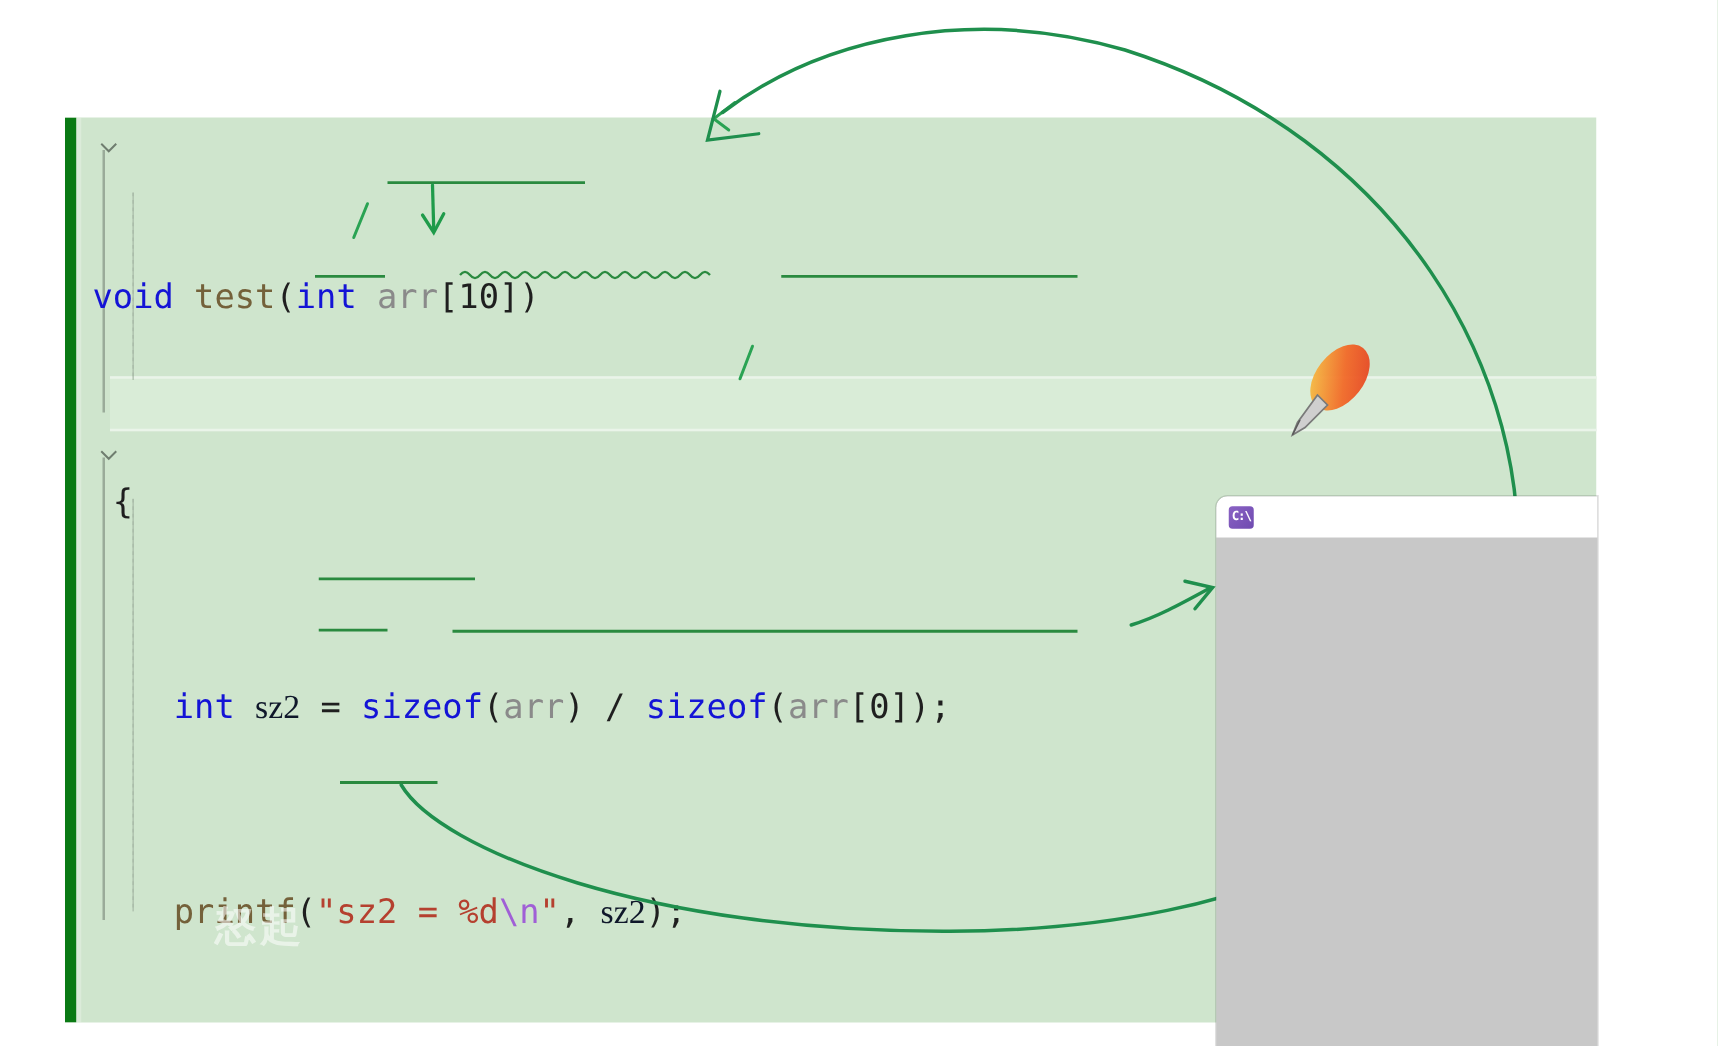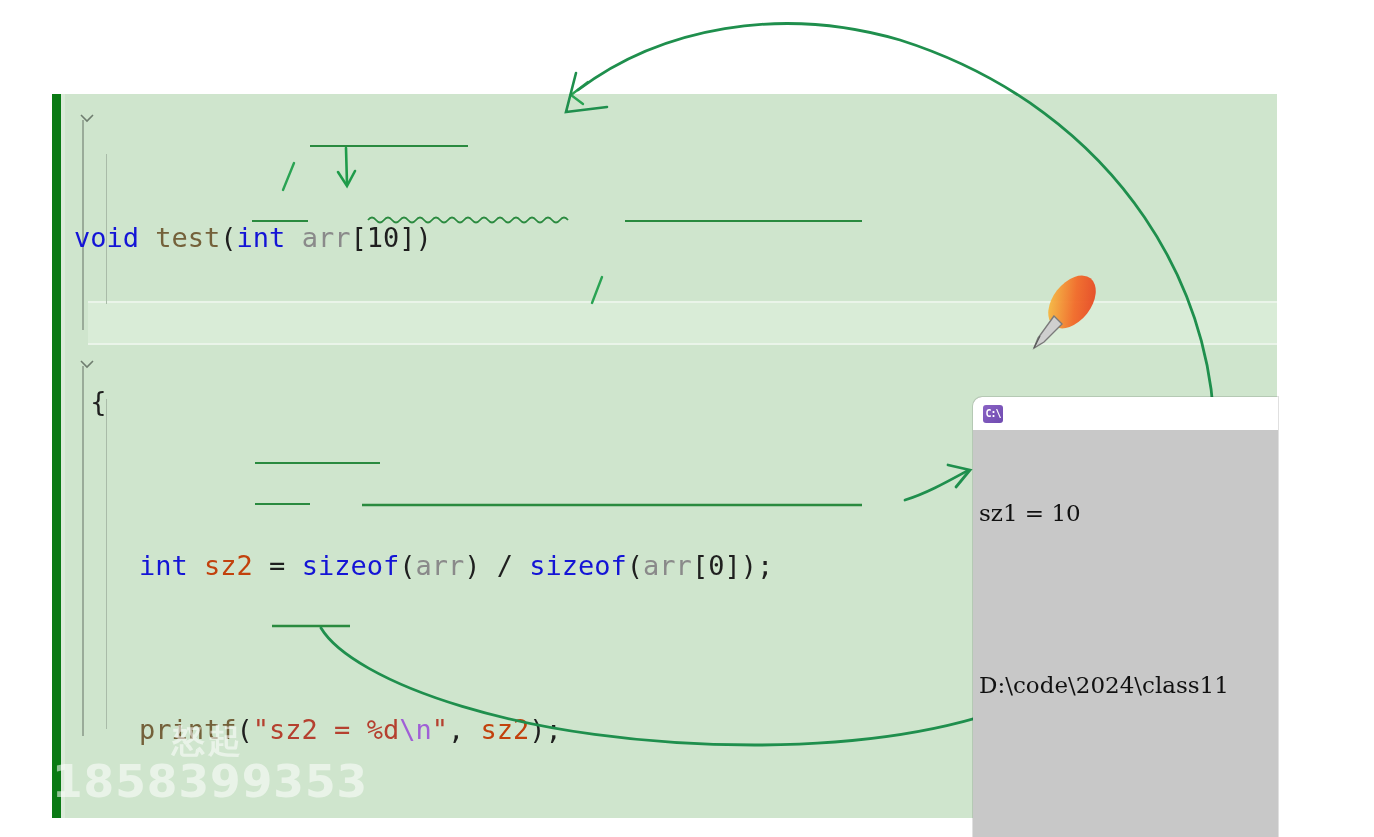--- a/index.html
+++ b/index.html
@@ -23,21 +23,21 @@
     font-family:"DejaVu Sans Mono",monospace;
     font-size:27px;line-height:41px;white-space:pre;color:#1f1f1f;
     letter-spacing:0px;
   }
   .ln{position:relative;height:41px;}
 
   
   .kw{color:#1414d6;}       
   .fn{color:#74613a;}        
   .id{color:#8a8a8a;}        
-  .var{color:#c2410c;}       
+  .var{color:#0f172a;font-family:Liberation Serif, serif;}       
   .str{color:#b5402f;}       
   .esc{color:#a05fd6;}       
   .num{color:#1f1f1f;}       
   .punct{color:#1f1f1f;}
   .op{color:#1f1f1f;}
   .brace-guide{position:absolute;left:-2px;width:2px;background:#9aab99;}
   .indent-guide{position:absolute;width:1px;background:#a9bba8;
     background-image:linear-gradient(to bottom,#a9bba8 55%,transparent 55%);
     background-size:1px 6px;}
 
@@ -132,21 +132,20 @@
 
       
 
       
 
       
 
     </div>
 
     <span class="wm wm-cn" style="left:120px;top:625px;">怒起</span>
-    <span class="wm wm-num" style="left:0px;top:662px;">1858399353</span>
   </div>
 
   <svg id="ink">
 
     <g stroke="#2a8a3f" fill="none">
 
       <path d="M368 220 q4 -5 8 0 t8 0 t8 0 t8 0 t8 0 t8 0 t8 0 t8 0 t8 0 t8 0 t8 0 t8 0 t8 0 t8 0 t8 0 t8 0 t8 0 t8 0 t8 0 t8 0 t8 0 t8 0 t8 0 t8 0 t8 0" stroke-width="1.8"></path>
 
       <line x1="625" y1="221" x2="862" y2="221" stroke-width="2.2"></line>
 
@@ -200,21 +199,19 @@
     <ellipse cx="54" cy="30" rx="19" ry="30" transform="rotate(38 54 30)" fill="url(#feather)" opacity="0.95"></ellipse>
     <path d="M36 44 L20 66 L16 76 L26 70 L44 52 Z" fill="#cfcfcf" stroke="#7a7a7a" stroke-width="1.4"></path>
     <path d="M22 64 L16 76" stroke="#5a5a5a" stroke-width="1.2"></path>
   </svg>
 
   <div class="console">
     <div class="console-title">
       <div class="cmd-icon">C:\</div>
     </div>
     <div class="console-body">
-      <div>sz1 = 10</div>
       <div class="gap"></div>
-      <div>D:\code\2024\class11</div>
       
       
     </div>
   </div>
 
 </div>
 
 </body></html>

